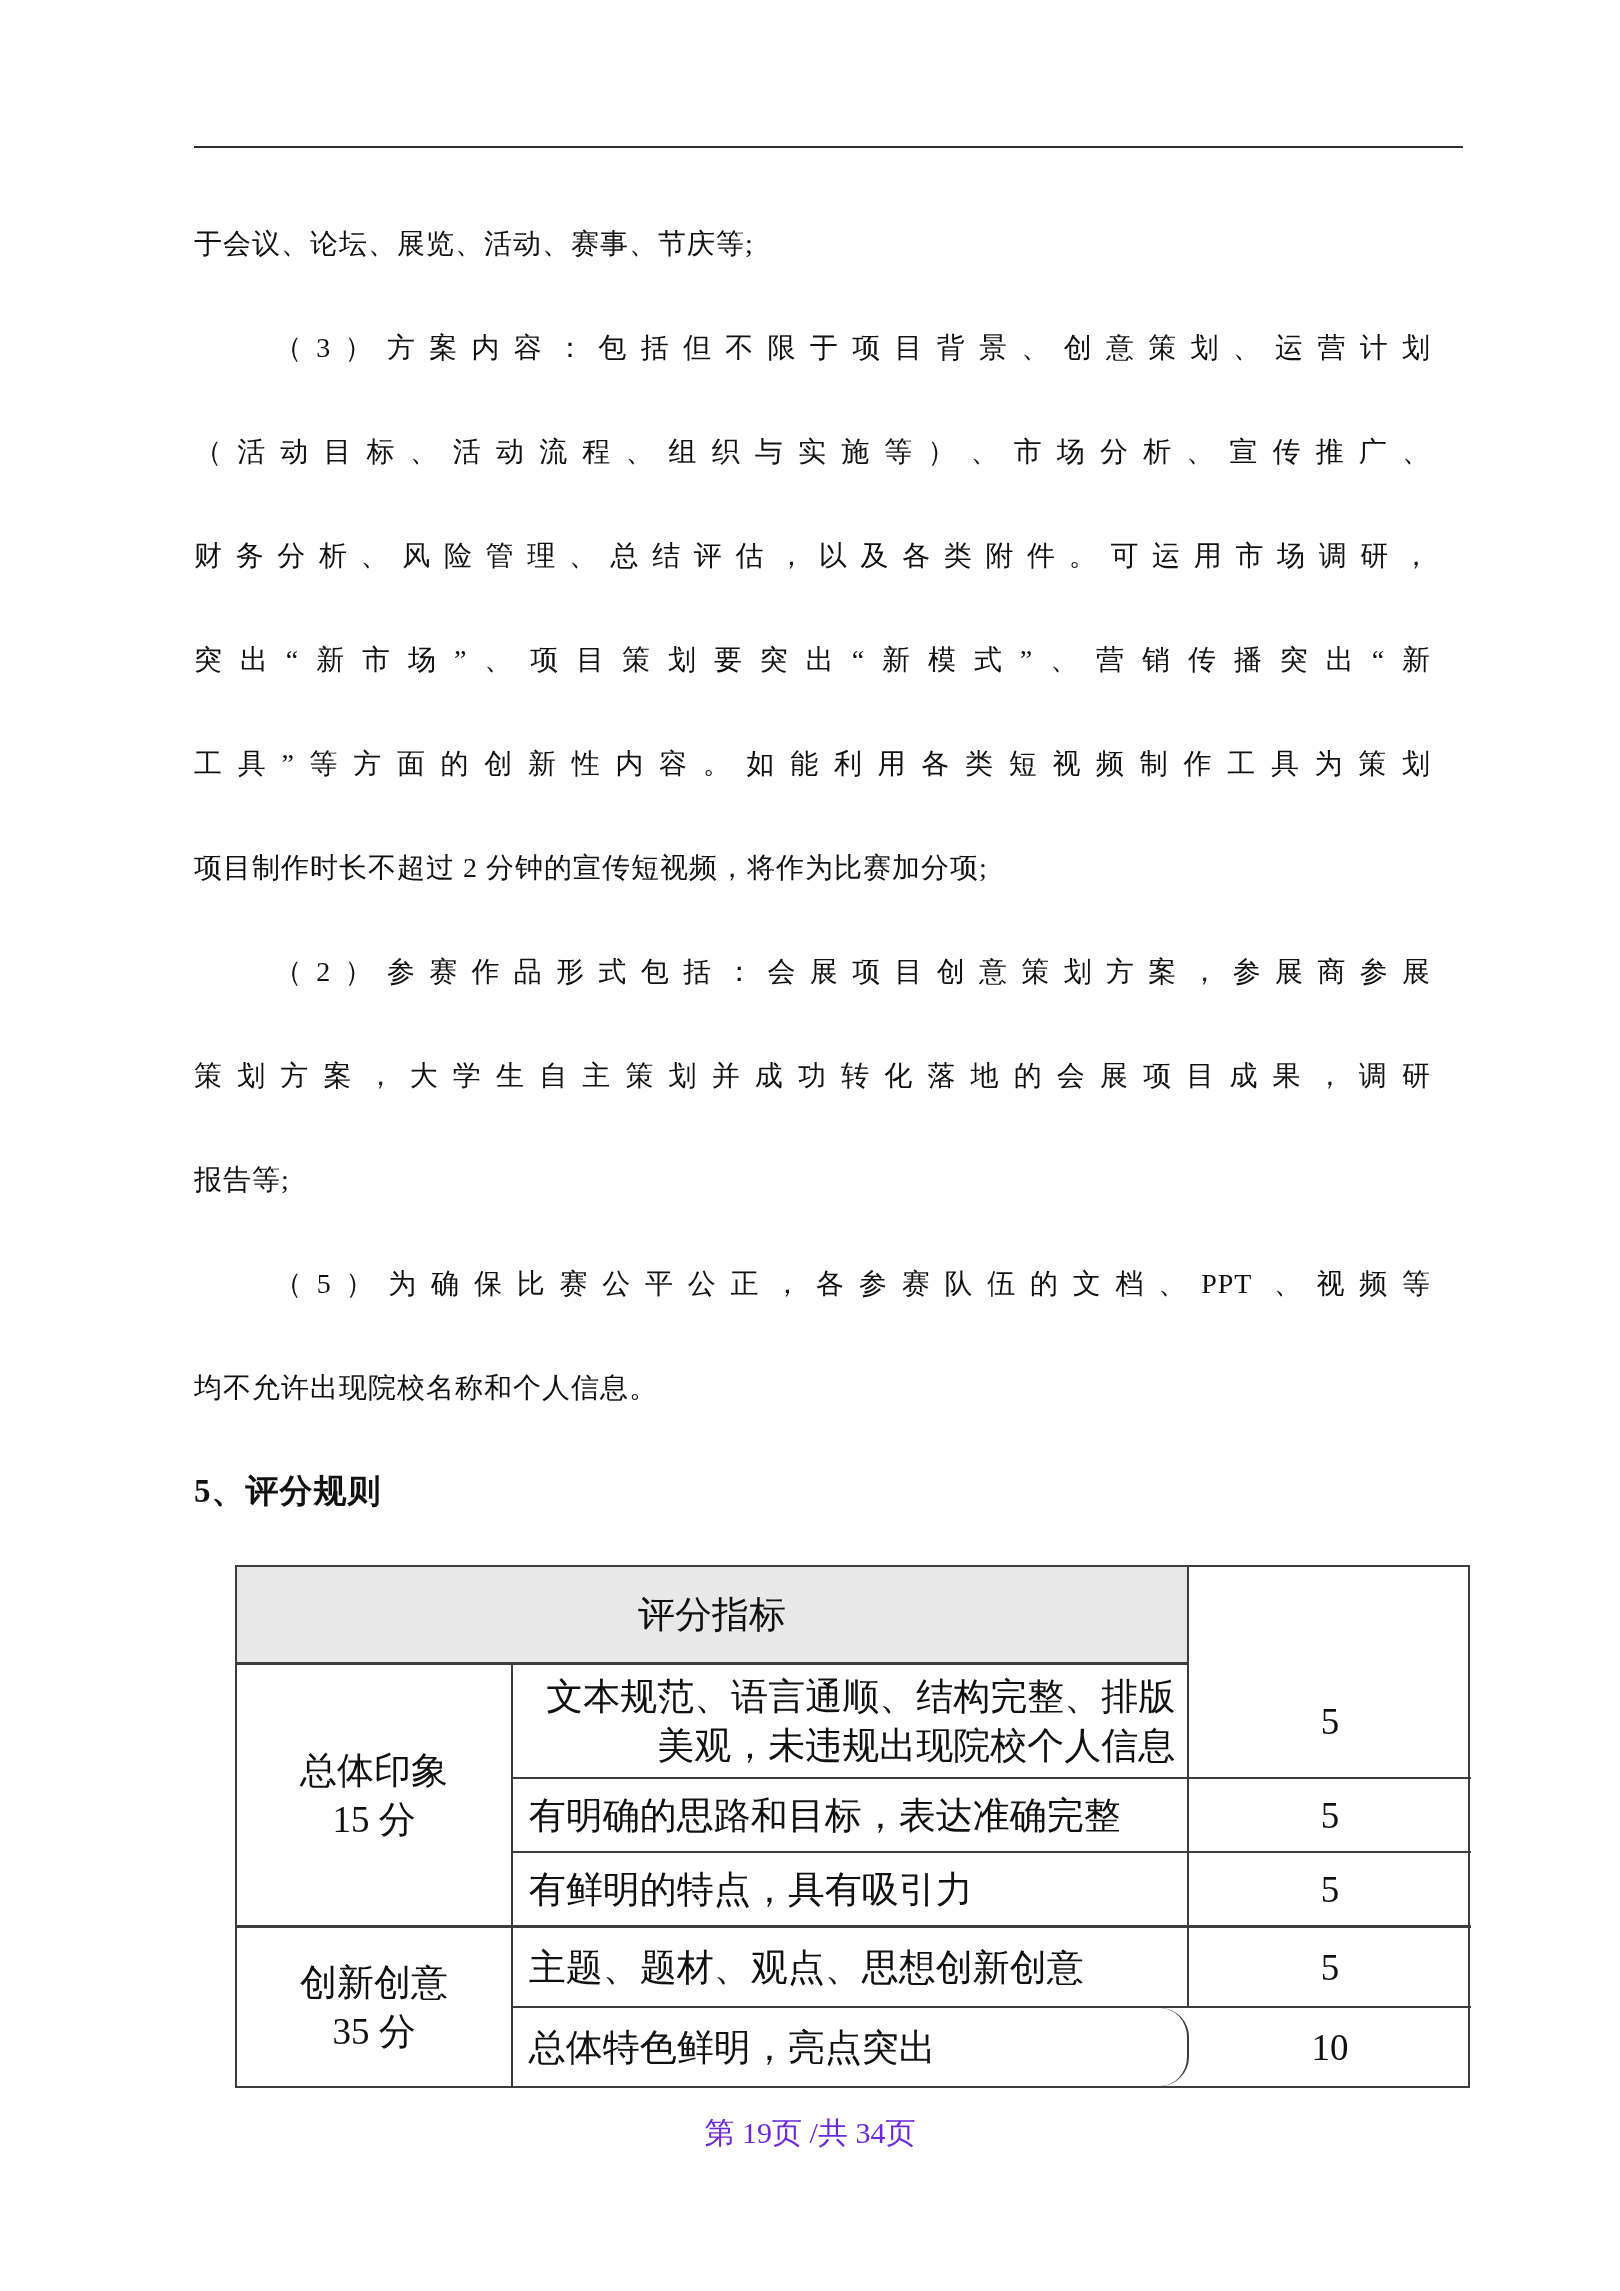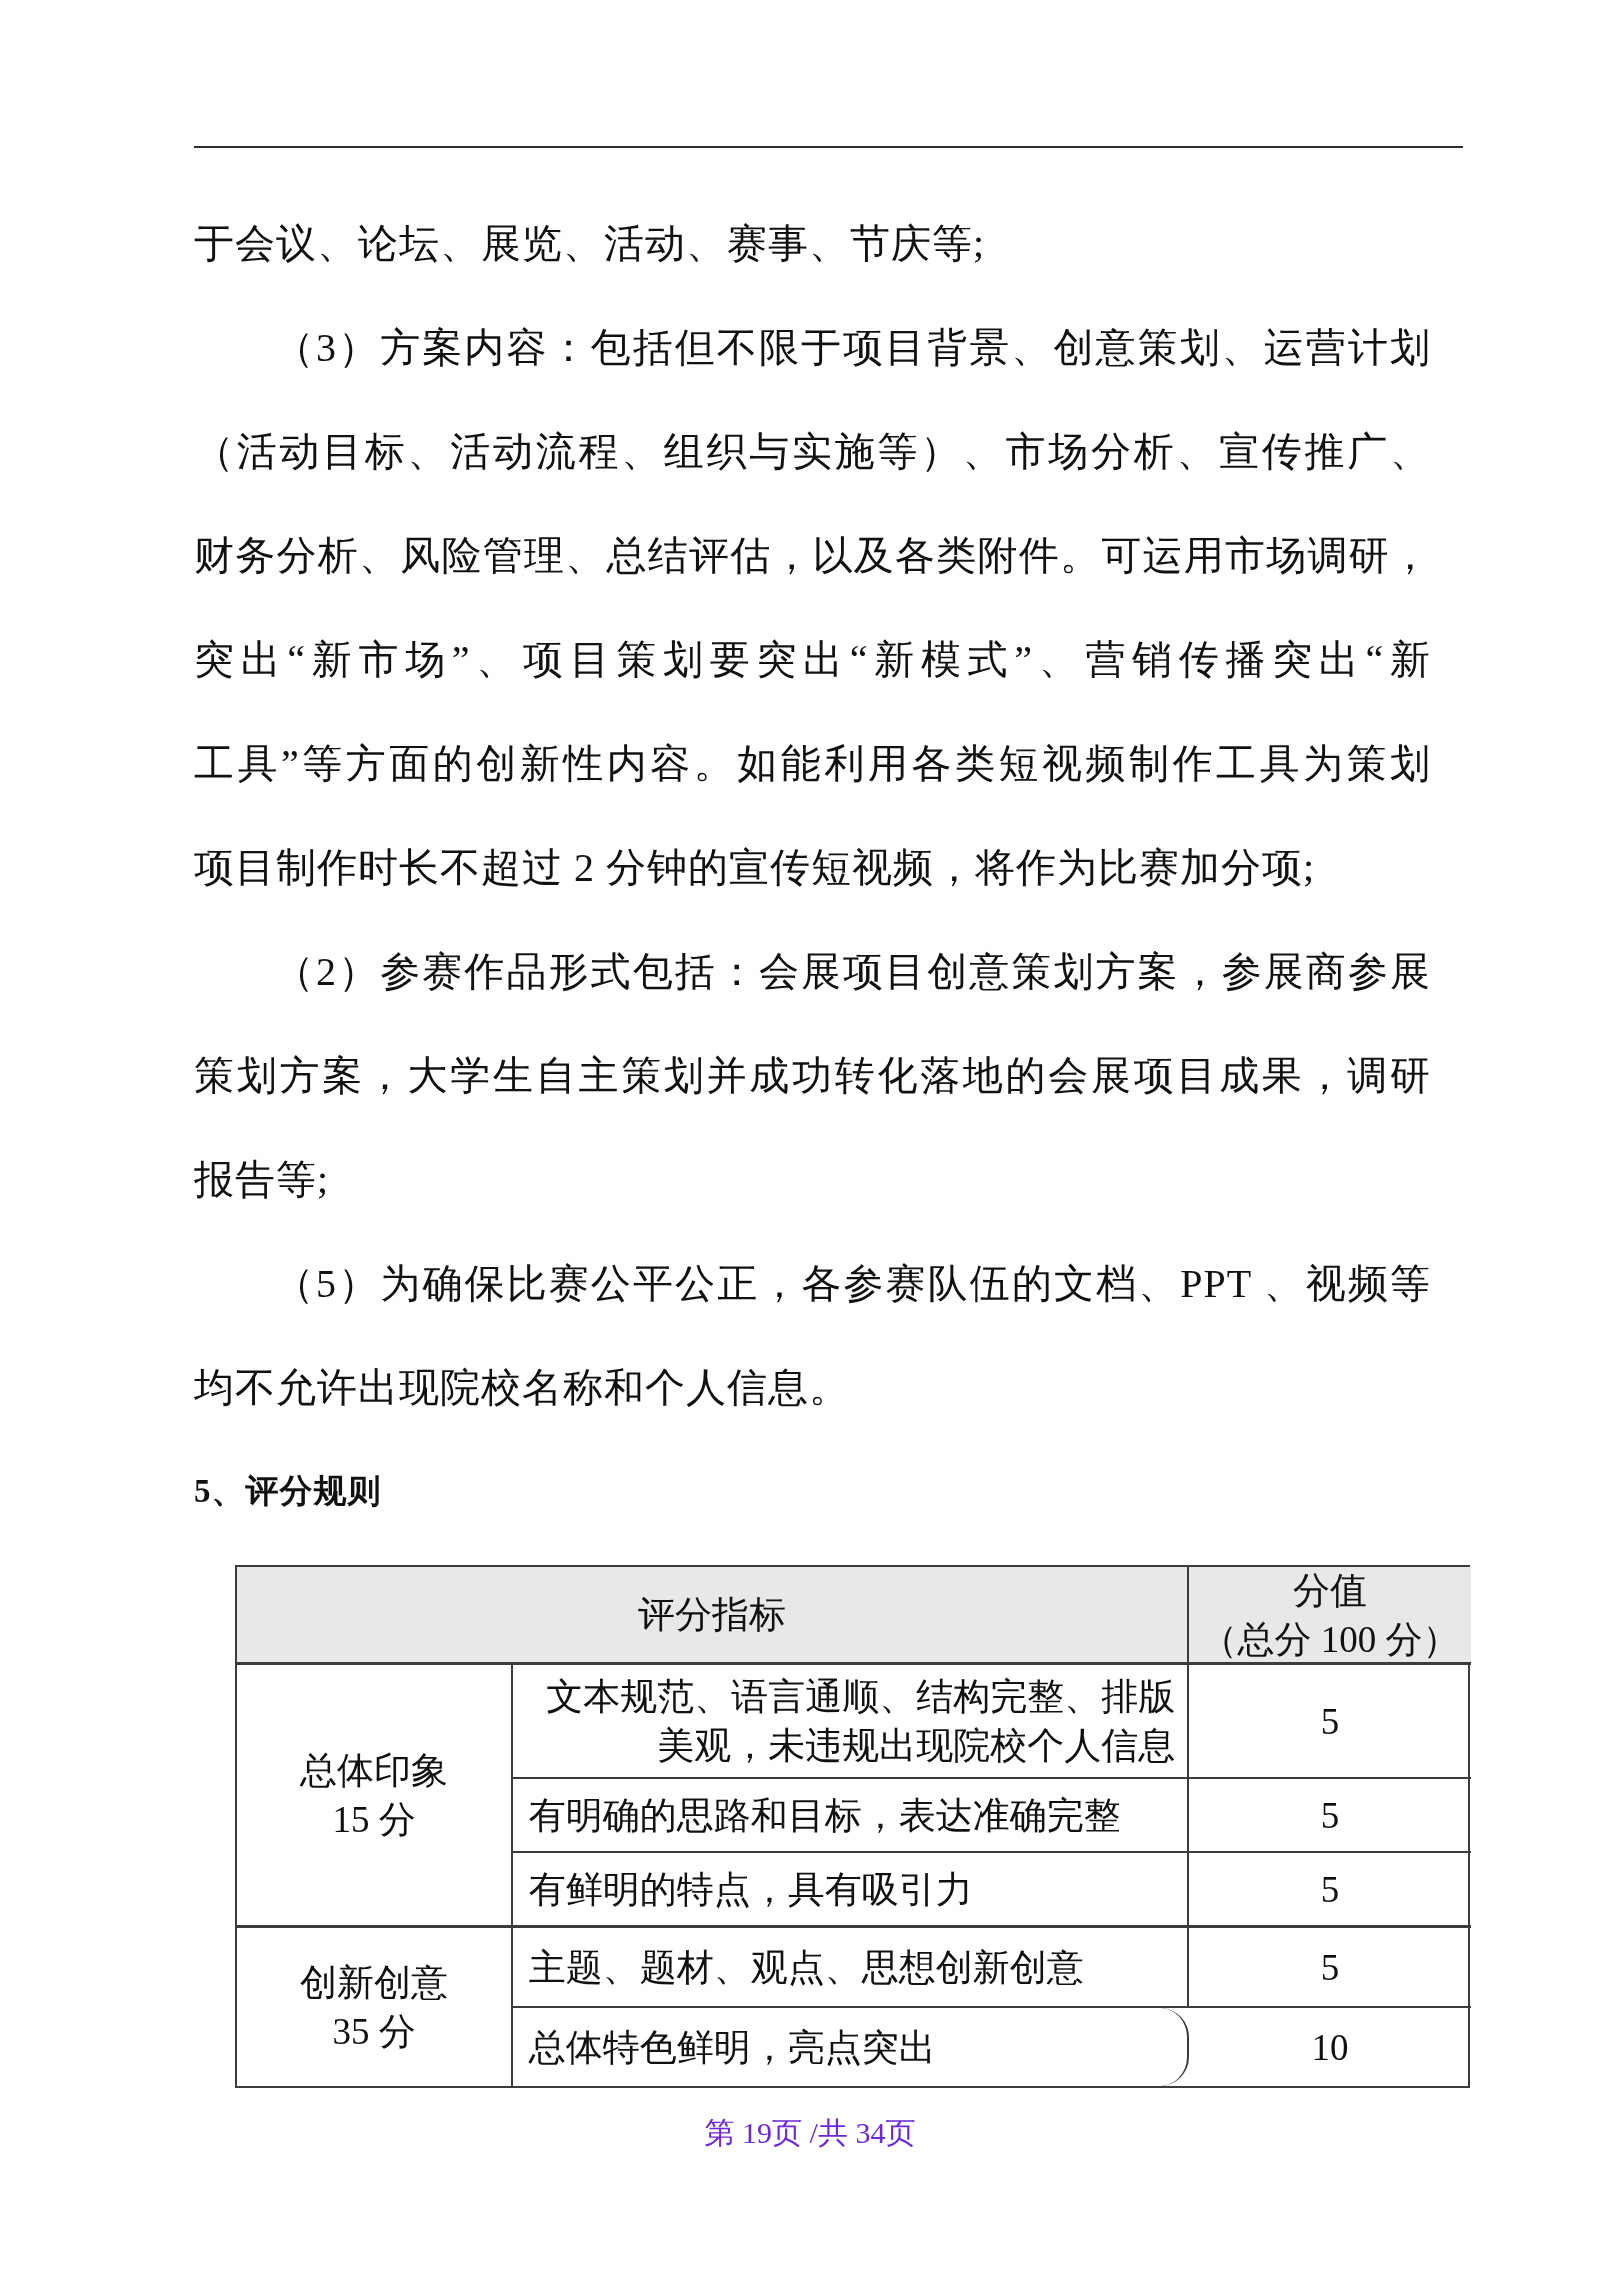--- a/index.html
+++ b/index.html
@@ -20,21 +20,21 @@
     width:1269px;
     height:0;
     border-top:2.9px solid #2e2e2e;
   }
   
   .body-text{
     position:absolute;
     left:194px;
     top:192px;
     width:1237px;
-    font-size:40px;
+    font-size:28px;
     line-height:104px;
     letter-spacing:1px;
   }
   .line{
     text-align:justify;
     text-align-last:justify;
     white-space:normal;
   }
   .line.end{
     text-align-last:left;
@@ -119,24 +119,20 @@
     <div class="line end">报告等;</div>
     <div class="line indent">（5）为确保比赛公平公正，各参赛队伍的文档、PPT 、视频等</div>
     <div class="line end">均不允许出现院校名称和个人信息。</div>
   </div>
 
   <h2 class="section-heading">5、评分规则</h2>
 
   <div class="score-table">
 
     <div class="cell th heavy-bottom" style="grid-column:1 / 3; grid-row:1;">评分指标</div>
-    <div class="cell th last-col heavy-bottom" style="grid-column:3; grid-row:1;">
-      <span class="stack-line">分值</span>
-      <span class="stack-line">（总分 100 分）</span>
-    </div>
 
     <div class="cell heavy-bottom" style="grid-column:1; grid-row:2 / 5;">
       <span class="stack-line">总体印象</span>
       <span class="stack-line">15 分</span>
     </div>
 
     <div class="cell criteria" style="grid-column:2; grid-row:2;text-align:right;">文本规范、语言通顺、结构完整、排版美观，未违规出现院校个人信息</div>
     <div class="cell last-col" style="grid-column:3; grid-row:2;">5</div>
 
     <div class="cell criteria" style="grid-column:2; grid-row:3;">有明确的思路和目标，表达准确完整</div>

